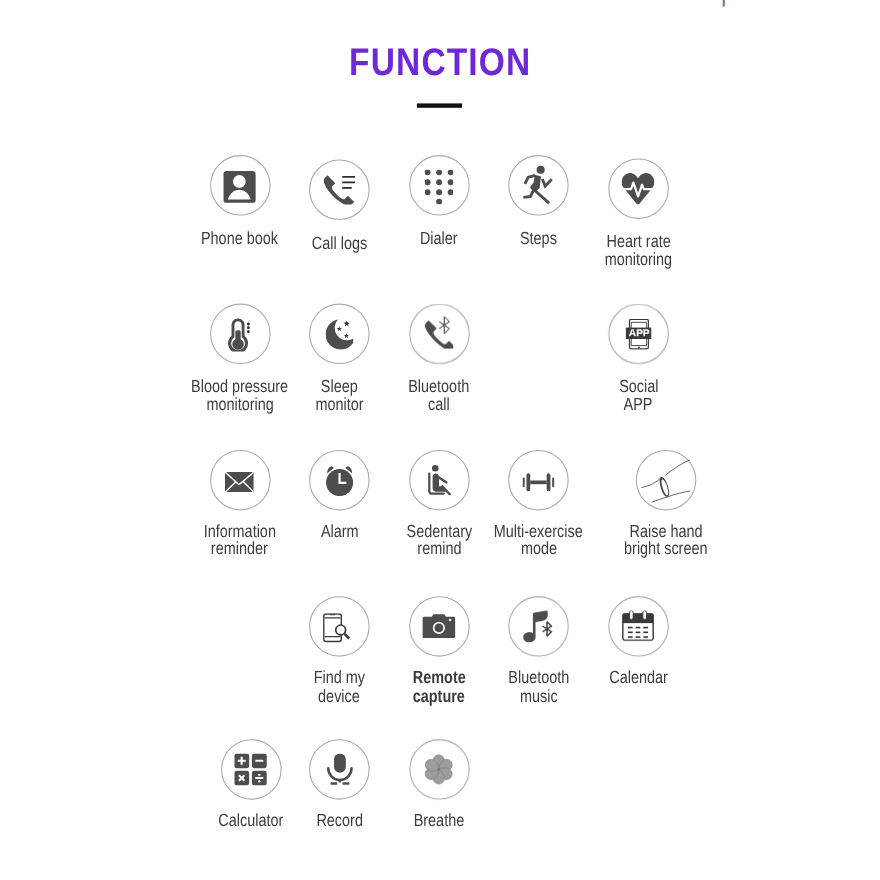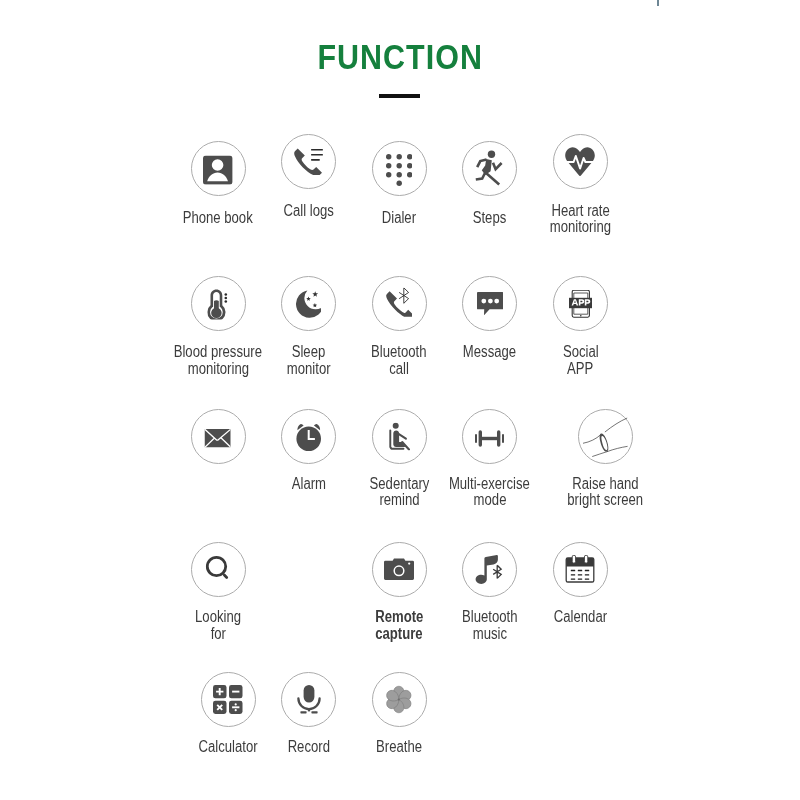--- a/index.html
+++ b/index.html
@@ -1,20 +1,20 @@
 <!DOCTYPE html>
 <html><head>
 <meta charset="utf-8">
 <title>FUNCTION</title>
 <style>
   html,body{margin:0;padding:0;background:#ffffff;}
   body{width:800px;height:800px;font-family:"Liberation Sans",sans-serif;position:relative;overflow:hidden;}
   .page{position:absolute;left:0;top:0;width:800px;height:800px;background:#fff;}
   .top-tick{position:absolute;left:657px;top:0;width:2px;height:6px;background:#6e8795;}
-  .title{position:absolute;left:0;top:39px;width:800px;text-align:center;font-size:35px;font-weight:bold;letter-spacing:1.2px;color:#15803d;line-height:1;}
+  .title{position:absolute;left:0;top:39px;width:800px;text-align:center;font-size:35px;font-weight:bold;letter-spacing:1.2px;color:#6d28d9;line-height:1;}
   .title span{display:inline-block;transform:scaleX(0.87) translateZ(0);transform-origin:center;}
   .rule{position:absolute;left:379px;top:94px;width:41px;height:4px;background:#111;}
   .grid{position:absolute;left:0;top:0;width:800px;height:800px;}
   .cell{position:absolute;width:140px;margin-left:-70px;text-align:center;}
   .circle{width:55px;height:55px;border-radius:50%;border:1px solid #ababab;margin:0 auto;position:relative;box-sizing:border-box;display:flex;align-items:center;justify-content:center;}
   .circle svg{display:block;}
   .label{position:absolute;left:0;width:140px;font-size:16px;line-height:16.2px;color:#3c3c3c;}
   .label .ln{display:block;}
   .label .ln i{font-style:normal;display:inline-block;transform:scaleX(0.82) translateZ(0);transform-origin:center;white-space:nowrap;}
 </style>
@@ -29,21 +29,21 @@
       <div class="cell" style="left: 218px; top: 140.8px;">
         <div class="circle">
           <svg width="29.4" height="29.4" viewBox="0 0 294 294" style="transform:translateY(1.4px)">
  <path fill="#4d4d4d" fill-rule="evenodd" d="M30 0h234a30 30 0 0 1 30 30v234a30 30 0 0 1-30 30H30a30 30 0 0 1-30-30V30A30 30 0 0 1 30 0Zm116 38a58 58 0 1 0 0 116 58 58 0 0 0 0-116Zm0 132c-48 0-90 36-104 89h208c-14-53-56-89-104-89Z"></path>
 </svg>
         </div>
         <div class="label" style="top: 69px;">
           <span class="ln"><i>Phone book</i></span>
         </div>
       </div>
-      <div class="cell" style="left: 308.6px; top: 134px;">
+      <div class="cell" style="left: 308.6px; top: 145px;">
         <div class="circle">
           <svg width="28.5" height="27" viewBox="0 0 295 280">
  <path fill="#4d4d4d" d="M38 4 9 33C-3 45 1 67 11 89c16 36 45 77 81 113s77 65 113 81c22 10 44 14 56 2l29-29-60-60-28 28c-8 8-21 6-34-3-15-10-32-24-44-37s-27-29-37-44c-9-13-11-26-3-34l28-28z"></path>
  <rect fill="#2b2b2b" x="177" y="10" width="122" height="17" rx="3"></rect>
  <rect fill="#2b2b2b" x="177" y="62" width="122" height="17" rx="3"></rect>
  <rect fill="#2b2b2b" x="177" y="114" width="90" height="17" rx="3"></rect>
 </svg>
         </div>
         <div class="label" style="top: 69px;">
           <span class="ln"><i>Call logs</i></span>
@@ -80,21 +80,21 @@
               <circle cx="132" cy="207" r="27"></circle>
               <circle cx="237" cy="207" r="27"></circle>
   <circle cx="132" cy="293" r="27"></circle>
  </g>
 </svg>
         </div>
         <div class="label" style="top: 69px;">
           <span class="ln"><i>Dialer</i></span>
         </div>
       </div>
-      <div class="cell" style="left: 580.4px; top: 134px;">
+      <div class="cell" style="left: 580.4px; top: 144px;">
         <div class="circle">
           <svg width="30" height="29" viewBox="0 0 300 290">
  <path fill="#4d4d4d" d="M78 2C35 2 2 39 2 86c0 22 8 41 22 58l117 142c5 6 13 6 18 0l117-142c14-17 22-36 22-58 0-47-33-84-76-84-33 0-55 22-72 48C132 24 111 2 78 2Z"></path>
  <path fill="none" stroke="#fff" stroke-width="20" stroke-linejoin="round" stroke-linecap="butt" d="M14 150h72l22-60 43 125 35-105 18 40h82"></path>
 </svg>
         </div>
         <div class="label" style="top: 69px;">
           <span class="ln"><i>Heart rate</i></span>
           <span class="ln"><i>monitoring</i></span>
         </div>
@@ -133,35 +133,20 @@
       <div class="cell" style="left: 399.2px; top: 276.3px;">
         <div class="circle">
           <svg width="26" height="29" viewBox="0 0 260 290" style="transform:translateY(-1.2px)">
  <path fill="#4d4d4d" d="M36 34 9 61C-3 73 1 93 11 113c16 33 45 71 81 107s74 65 107 81c20 10 40 14 52 2l27-27-56-56-26 26c-8 8-20 6-32-3-14-10-30-23-42-35s-25-28-35-42c-9-12-11-24-3-32l26-26z"></path>
  <path fill="none" stroke="#2f2f2f" stroke-width="9" stroke-linejoin="miter" stroke-linecap="butt" d="M178 0v155M178 0l48 47-95 62M178 155l48-47-95-62"></path>
 </svg>
         </div>
         <div class="label" style="top: 68px;">
           <span class="ln"><i>Bluetooth</i></span>
           <span class="ln"><i>call</i></span>
-        </div>
-      </div>
-      <div class="cell" style="left: 489.8px; top: 276.3px;">
-        <div class="circle">
-          <svg width="26.3" height="23.3" viewBox="0 0 263 233">
- <path fill="#4d4d4d" d="M9 0h245a9 9 0 0 1 9 9v155a9 9 0 0 1-9 9H126l-56 60 2-60H9a9 9 0 0 1-9-9V9a9 9 0 0 1 9-9Z"></path>
- <g fill="#fff">
-              <circle cx="68" cy="91" r="24"></circle>
-              <circle cx="134" cy="91" r="24"></circle>
-              <circle cx="197" cy="91" r="24"></circle>
-            </g>
-</svg>
-        </div>
-        <div class="label" style="top: 68px;">
-          <span class="ln"><i>Message</i></span>
         </div>
       </div>
       <div class="cell" style="left: 580.4px; top: 276.3px;">
         <div class="circle">
           <svg width="23.6" height="27.5" viewBox="0 0 236 275" style="transform:translateZ(0)">
  <rect x="32" y="3" width="172" height="269" rx="16" fill="none" stroke="#333" stroke-width="11"></rect>
  <path fill="none" stroke="#333" stroke-width="8" d="M48 30h140v212H48z"></path>
  <circle cx="118" cy="257" r="8" fill="#333"></circle>
  <rect x="0" y="78" width="236" height="104" fill="#3a3a3a"></rect>
  <g fill="#fff">
@@ -176,20 +161,24 @@
           <span class="ln"><i>APP</i></span>
         </div>
       </div>
       <div class="cell" style="left: 218px; top: 409px;">
         <div class="circle">
           <svg width="26.5" height="18.3" viewBox="0 0 265 183" style="transform:translate(-0.5px,2px)">
  <path fill="#4d4d4d" d="M0 0h265v183H0z"></path>
  <path fill="none" stroke="#fff" stroke-width="13" stroke-linejoin="miter" d="M-4 -4 118 107a14 14 0 0 0 20 0L270 -4M-4 190 100 90M270 190 167 90"></path>
 </svg>
         </div>
+        <div class="label" style="top: 66.5px;">
+          <span class="ln"><i>Information</i></span>
+          <span class="ln"><i>reminder</i></span>
+        </div>
       </div>
       <div class="cell" style="left: 399.2px; top: 409px;">
         <div class="circle">
           <svg width="22" height="28" viewBox="0 0 220 280" style="transform:translate(1.2px,-0.5px)">
  <circle fill="#4d4d4d" cx="65" cy="32" r="30"></circle>
  <path fill="#4d4d4d" d="M70 80c-16 0-29 13-29 29v108c0 15 12 28 28 28h93l-34-50H99V109c0-16-13-29-29-29Z"></path>
  <g fill="none" stroke="#4d4d4d" stroke-width="21" stroke-linecap="round" stroke-linejoin="round">
   <path d="M10 80v165l12 17h120"></path>
   <path d="M70 98l97 63"></path>
   <path d="M130 195l68 75"></path>
@@ -242,30 +231,34 @@
  </g>
  <path fill="#4d4d4d" d="M186 168c16-8 36 10 51 42 18 38 32 92 25 117-6 21-24 25-39 10-17-17-32-55-41-94-8-34-8-68 4-75Z"></path>
  <path fill="#fff" d="M199 190c10-4 24 12 35 38 14 32 24 74 20 92-3 14-14 15-24 3-12-14-23-46-30-76-6-26-10-54-1-57Z"></path>
 </svg>
         </div>
         <div class="label" style="top: 66.5px;">
           <span class="ln"><i>Raise hand</i></span>
           <span class="ln"><i>bright screen</i></span>
         </div>
       </div>
-      <div class="cell" style="left: 218px; top: 541.5px;">
-        <div class="circle">
-          <svg width="25" height="30" viewBox="0 0 250 300" style="transform:translate(-0.5px,1.5px)">
- <circle cx="110" cy="110" r="92" fill="none" stroke="#3a3a3a" stroke-width="28"></circle>
- <path d="M188 196 212 220" stroke="#3a3a3a" stroke-width="28" stroke-linecap="round" fill="none"></path>
-</svg>
-        </div>
-        <div class="label" style="top: 67.8px;">
-          <span class="ln"><i>Looking</i></span>
-          <span class="ln"><i>for</i></span>
+      <div class="cell" style="left: 308.6px; top: 541.5px;">
+        <div class="circle">
+          <svg width="26.5" height="28" viewBox="0 0 265 280" style="transform:translate(-1.3px,2.5px)">
+ <rect x="6" y="6" width="160" height="250" rx="20" fill="none" stroke="#3a3a3a" stroke-width="13"></rect>
+ <path d="M13 42h146M13 212h146" stroke="#3a3a3a" stroke-width="11" fill="none"></path>
+ <circle cx="86" cy="233" r="12" fill="#fff"></circle>
+ <path d="M66 13h40" stroke="#3a3a3a" stroke-width="10" fill="none" stroke-linecap="round"></path>
+ <circle cx="160" cy="152" r="45" fill="#fff" stroke="#3a3a3a" stroke-width="15"></circle>
+ <path d="M196 188 238 230" stroke="#3a3a3a" stroke-width="24" stroke-linecap="butt" fill="none"></path>
+</svg>
+        </div>
+        <div class="label" style="top: 67.8px;">
+          <span class="ln"><i>Find my</i></span>
+          <span class="ln"><i>device</i></span>
         </div>
       </div>
       <div class="cell" style="left: 399.2px; top: 541.5px;">
         <div class="circle">
           <svg width="30" height="22" viewBox="0 0 300 220">
  <path fill="#4d4d4d" d="M100 5h100l14 22h72a14 14 0 0 1 14 14v165a14 14 0 0 1-14 14H14A14 14 0 0 1 0 206V41a14 14 0 0 1 14-14h72Z"></path>
  <circle cx="150" cy="128" r="48" fill="none" stroke="#fff" stroke-width="15"></circle>
  <circle cx="252" cy="56" r="11" fill="#fff"></circle>
 </svg>
         </div>

